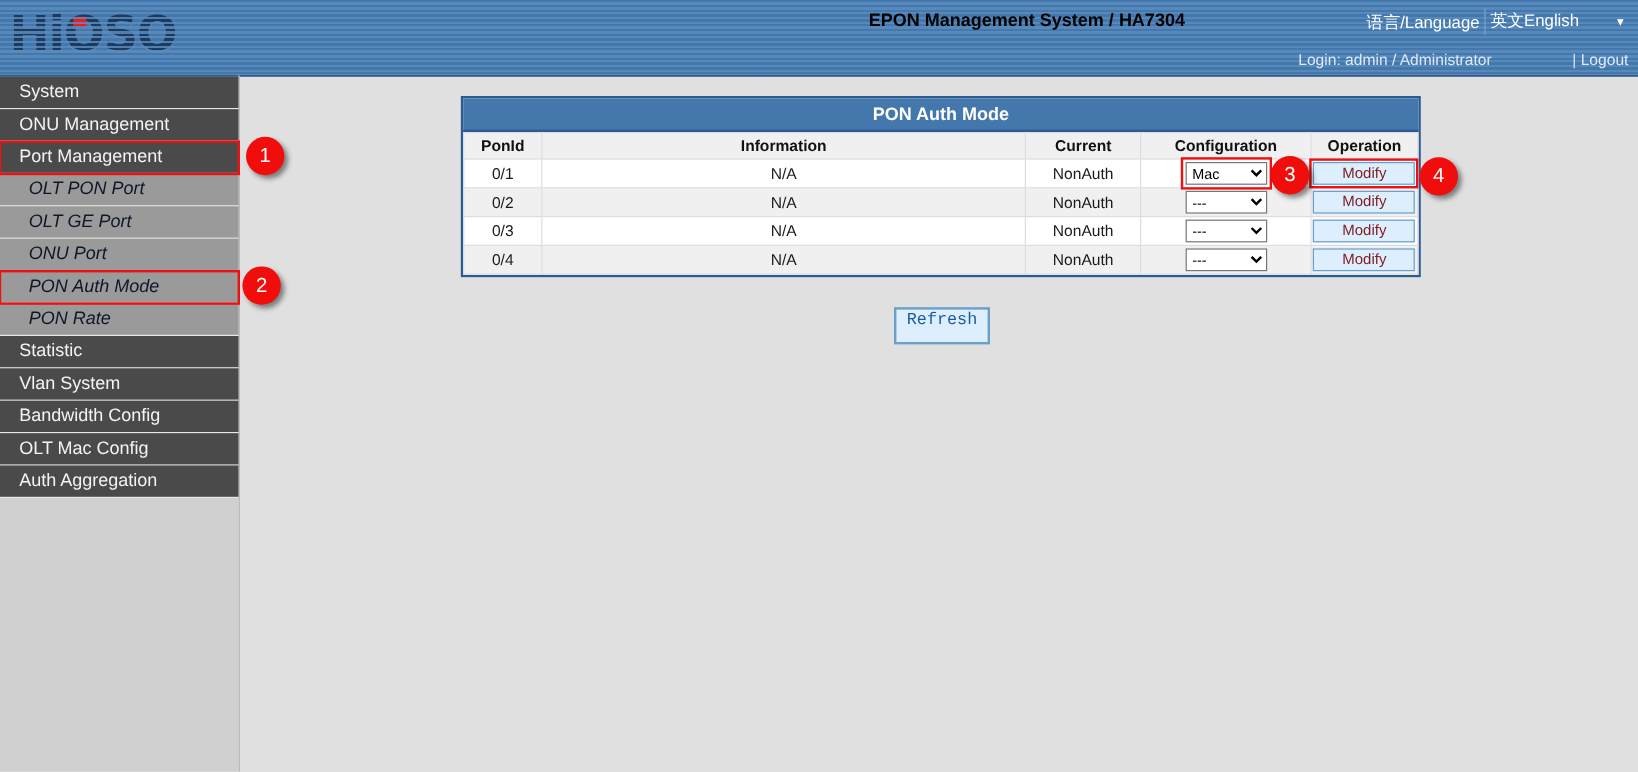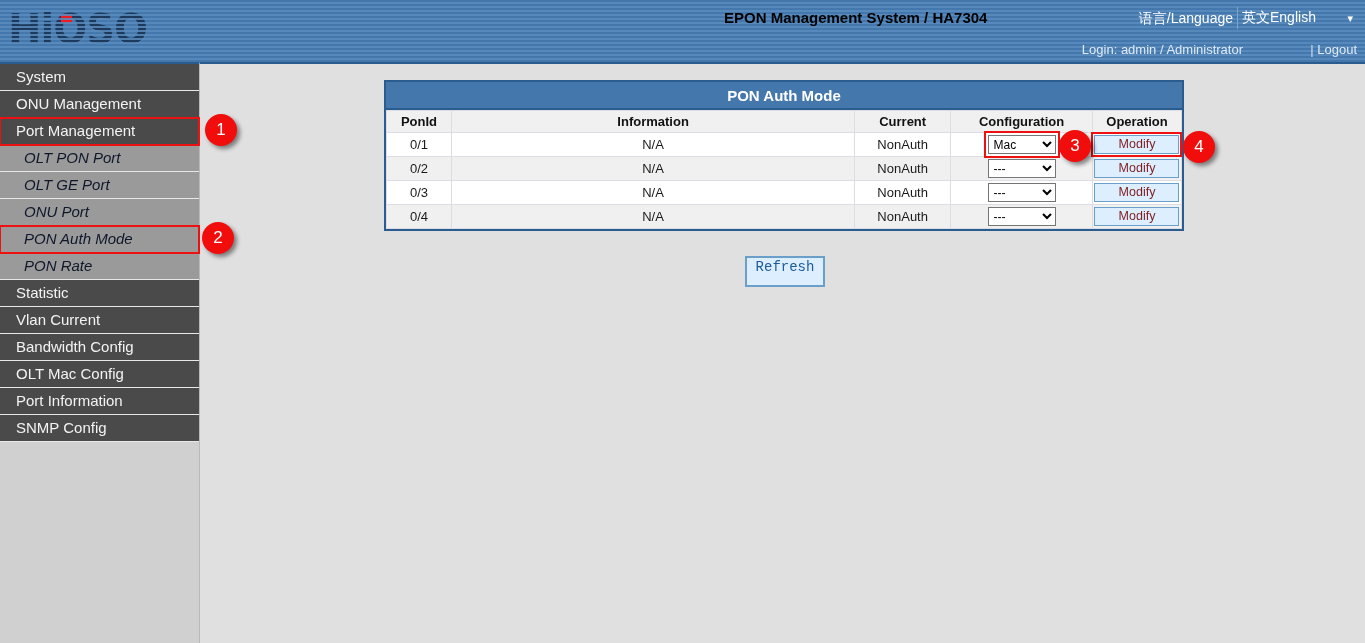--- a/index.html
+++ b/index.html
@@ -254,25 +254,24 @@
 <div class="sidebar" id="sidebar">
     <div class="nav-item"><span>System</span></div>
     <div class="nav-item"><span>ONU Management</span></div>
     <div class="nav-item hl"><span>Port Management</span></div>
     <div class="nav-item sub"><span>OLT PON Port</span></div>
     <div class="nav-item sub"><span>OLT GE Port</span></div>
     <div class="nav-item sub"><span>ONU Port</span></div>
     <div class="nav-item sub hl"><span>PON Auth Mode</span></div>
     <div class="nav-item sub"><span>PON Rate</span></div>
     <div class="nav-item"><span>Statistic</span></div>
-    <div class="nav-item"><span>Vlan Current</span></div>
+    <div class="nav-item"><span>Vlan System</span></div>
     <div class="nav-item"><span>Bandwidth Config</span></div>
     <div class="nav-item"><span>OLT Mac Config</span></div>
-    <div class="nav-item"><span>Port Information</span></div>
-    <div class="nav-item"><span>SNMP Config</span></div>
+    <div class="nav-item"><span>Auth Aggregation</span></div>
   </div>
 
 <div class="content">
 
   <div class="panel">
     <div class="panel-title">PON Auth Mode</div>
 
     <table class="grid">
       <thead>
         <tr>

